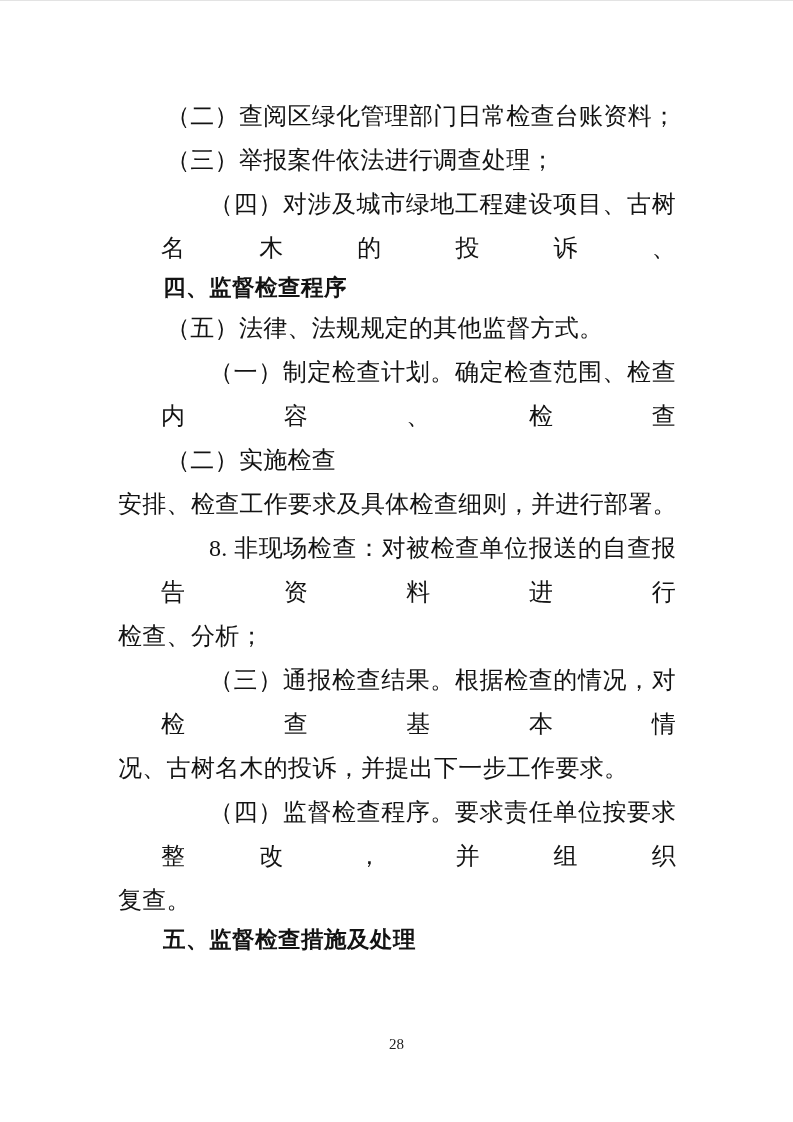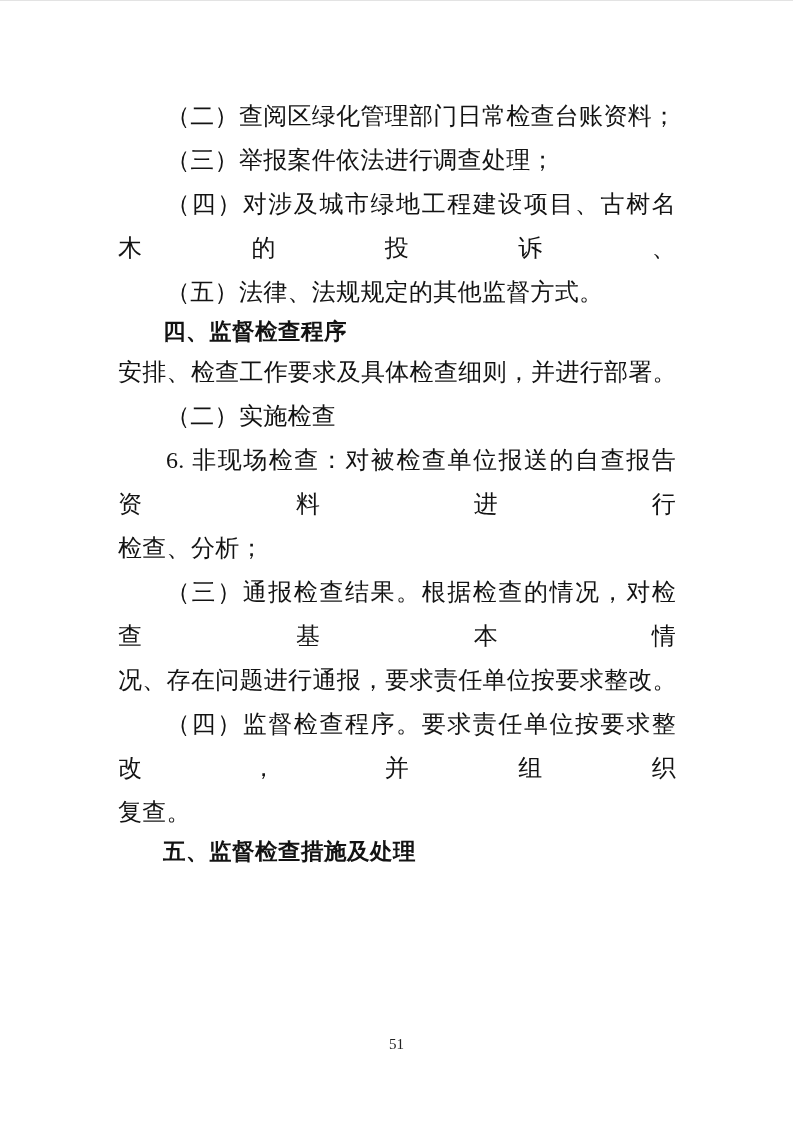--- a/index.html
+++ b/index.html
@@ -31,20 +31,21 @@
     white-space: nowrap;
     text-align: left;
   }
   .indent {
     text-indent: 2em;
   }
   .justify {
     white-space: normal;
     text-align: justify;
     text-align-last: justify;
+    margin-left: 43px;
   }
   .heading {
     font-family: "Liberation Sans", "DejaVu Sans", sans-serif;
     font-weight: bold;
     font-size: 22.5px;
     line-height: 36px;
     letter-spacing: 0.5px;
   }
   .footer {
     position: absolute;
@@ -59,27 +60,28 @@
   }
 </style>
 </head>
 <body>
 
 <div class="page">
   <div class="content">
     <div class="ln indent">（二）查阅区绿化管理部门日常检查台账资料；</div>
     <div class="ln indent">（三）举报案件依法进行调查处理；</div>
     <div class="ln indent justify">（四）对涉及城市绿地工程建设项目、古树名木的投诉、</div>
+    <div class="ln indent heading">四、监督检查程序</div>
     <div class="ln indent">（五）法律、法规规定的其他监督方式。</div>
-    <div class="ln indent heading">四、监督检查程序</div>
+    <div class="ln indent justify">（一）制定检查计划。确定检查范围、检查内容、检查</div>
+    <div class="ln indent">（二）实施检查</div>
     <div class="ln">安排、检查工作要求及具体检查细则，并进行部署。</div>
-    <div class="ln indent">（二）实施检查</div>
-    <div class="ln indent justify">6. 非现场检查：对被检查单位报送的自查报告资料进行</div>
+    <div class="ln indent justify">8. 非现场检查：对被检查单位报送的自查报告资料进行</div>
     <div class="ln">检查、分析；</div>
     <div class="ln indent justify">（三）通报检查结果。根据检查的情况，对检查基本情</div>
-    <div class="ln">况、存在问题进行通报，要求责任单位按要求整改。</div>
+    <div class="ln">况、古树名木的投诉，并提出下一步工作要求。</div>
     <div class="ln indent justify">（四）监督检查程序。要求责任单位按要求整改，并组织</div>
     <div class="ln">复查。</div>
     <div class="ln indent heading">五、监督检查措施及处理</div>
 
   </div>
-  <div class="footer">51</div>
+  <div class="footer">28</div>
 </div>
 
 </body></html>

